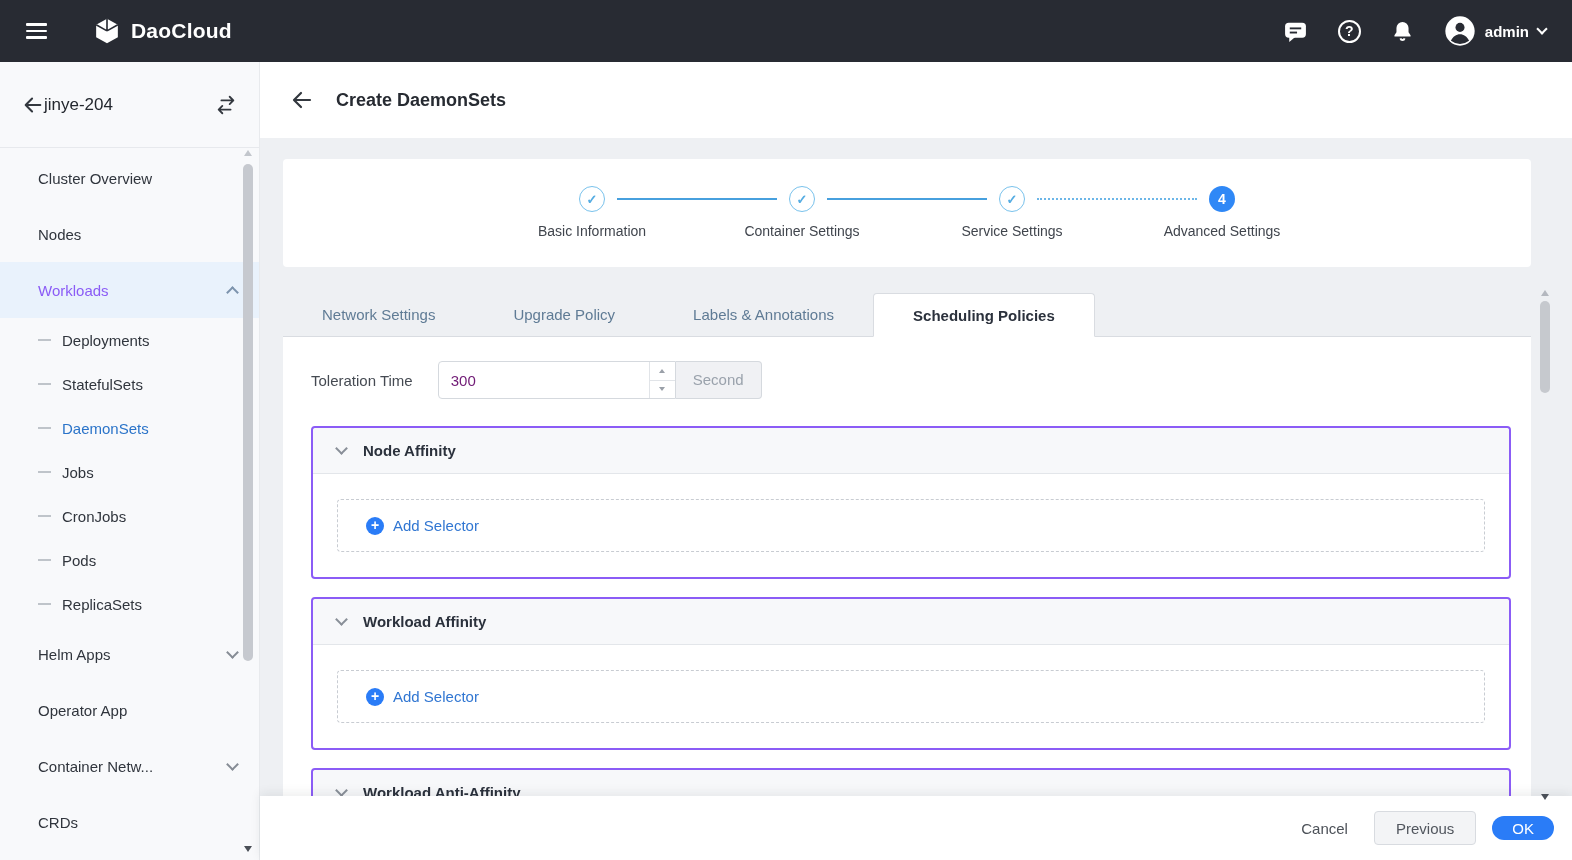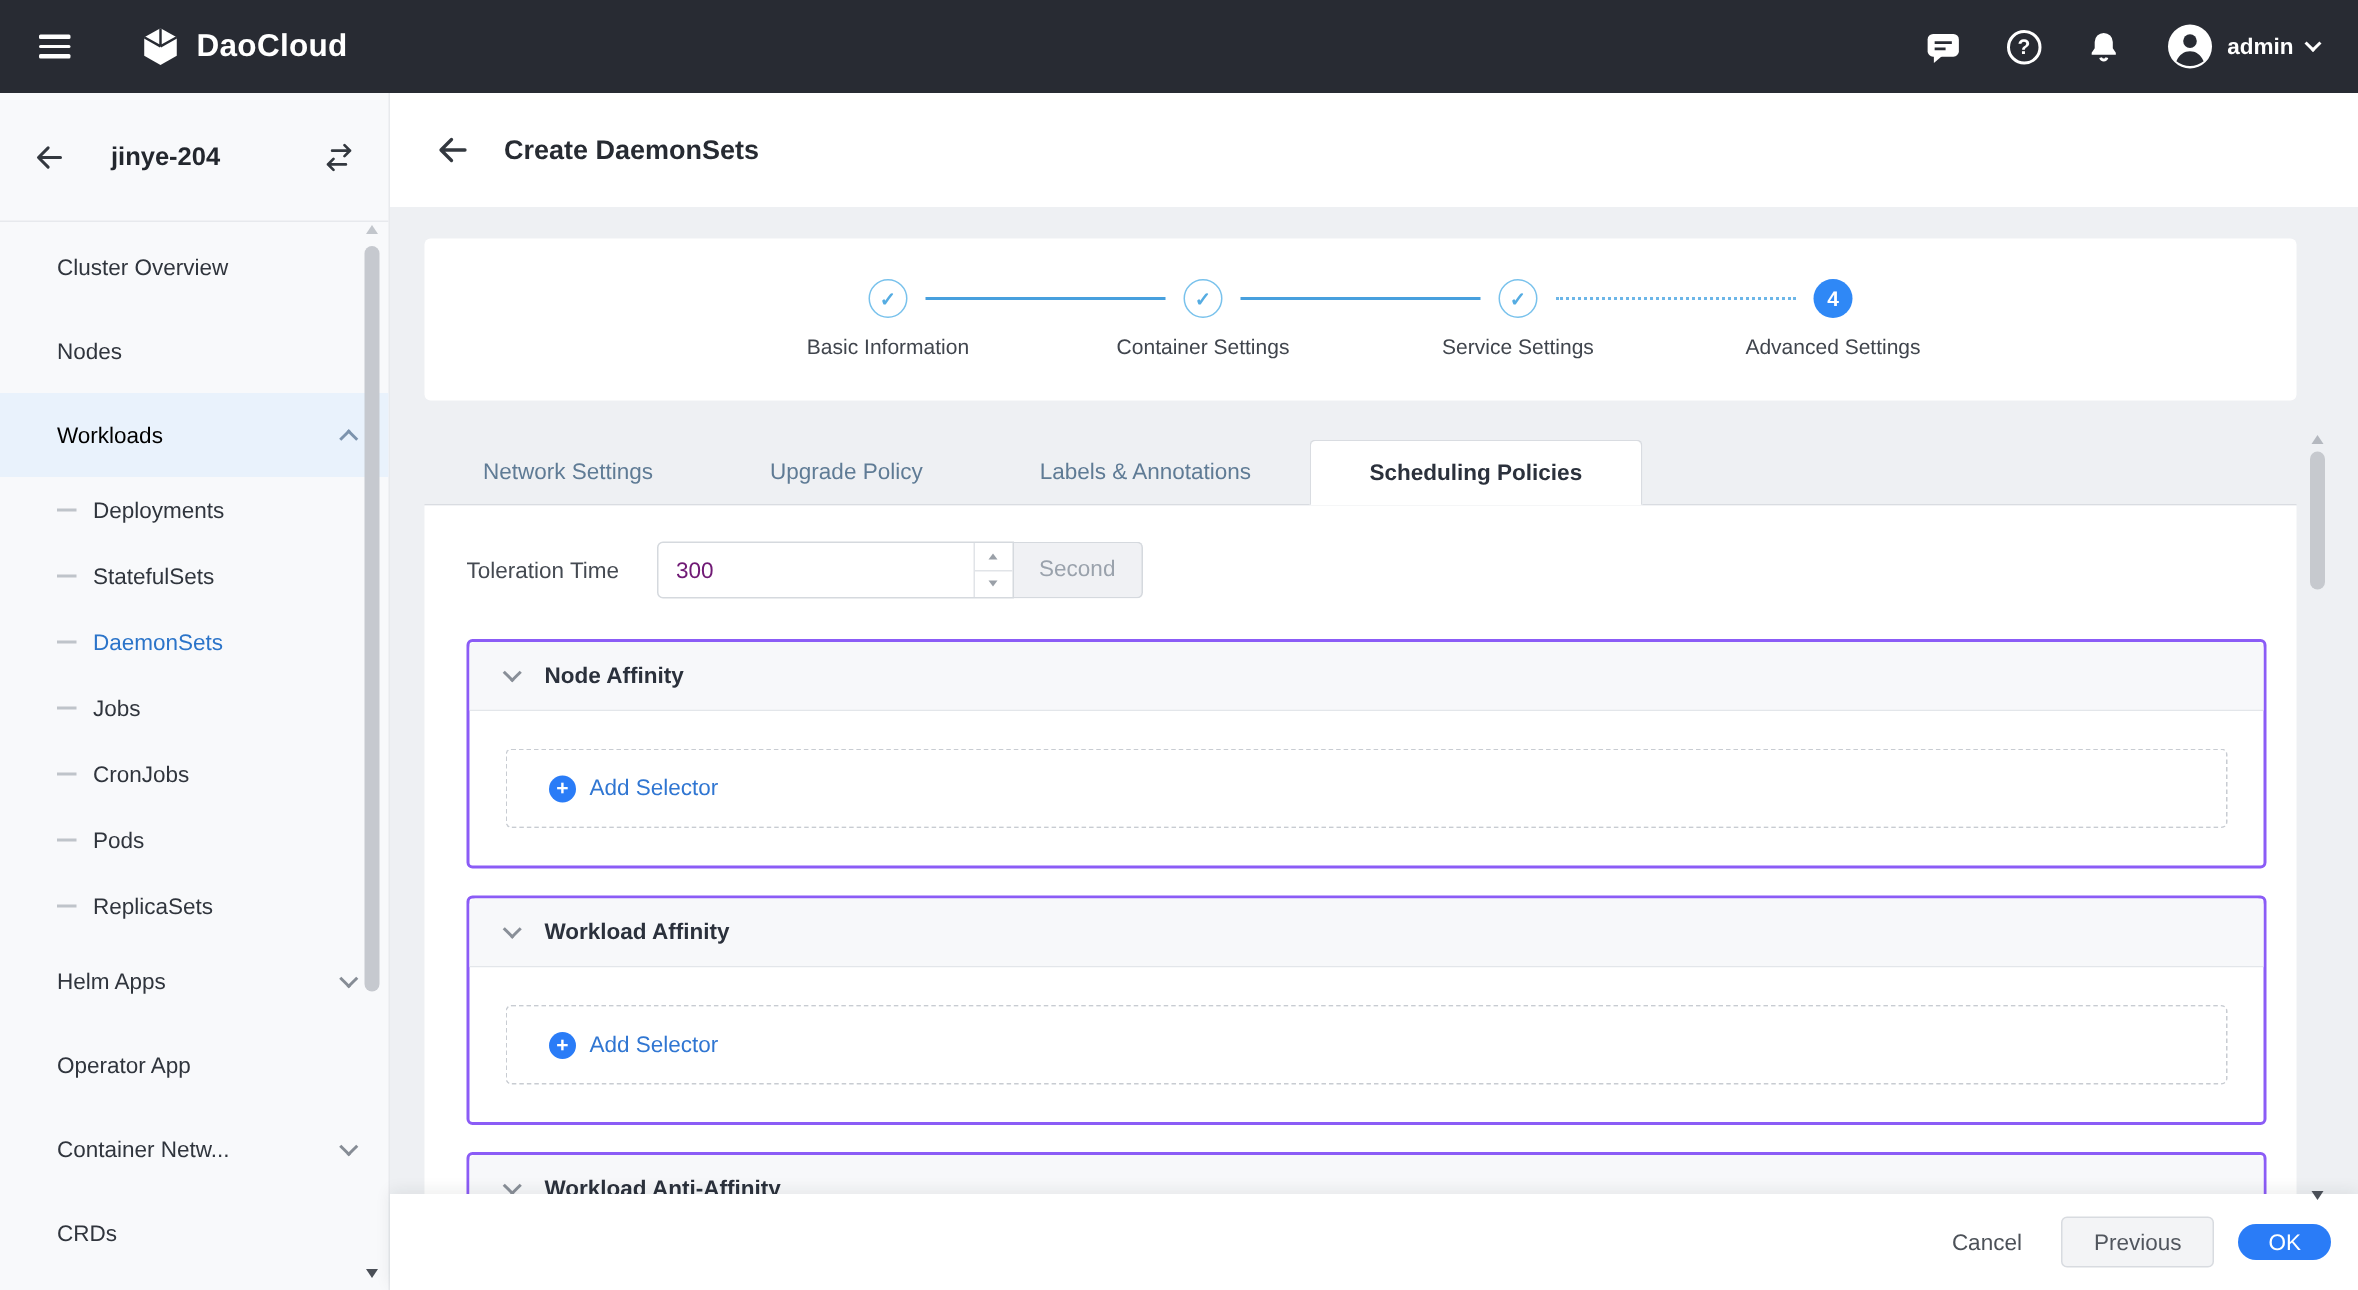--- a/index.html
+++ b/index.html
@@ -24,26 +24,26 @@
   .chev.up { transform:rotate(-135deg); margin-top:4px; }
   .chev.white { border-color:#fff; width:8px; height:8px; }
 
   
   .app { display:flex; height:798px; }
 
   
   .sidebar { width:260px; background:#f8f9fb; border-right:1px solid #e8eaed; position:relative; flex:none; }
   .sidebar-head { height:86px; display:flex; align-items:center; padding:0 22px; border-bottom:1px solid #e7e9ed; }
   .icon-btn { background:none; border:none; cursor:pointer; display:flex; align-items:center; }
-  .cluster-name { flex:1; margin-left:30px; font-size:17px; font-weight:bold; color:#23272e; }
+  .cluster-name { flex:1; margin-left:0; font-size:17px; font-weight:normal; color:#23272e; }
   .sidebar-nav { padding-top:2px; }
   .nav-item { height:56px; display:flex; align-items:center; padding:0 22px 0 38px;
     font-size:15px; color:#30353d; cursor:pointer; }
   .nav-item .chev { margin-left:auto; }
-  .nav-item.active { background:#e9f2fc; color:#000000;text-align:right; }
+  .nav-item.active { background:#e9f2fc; color:#8b5cf6;text-align:right; }
   .nav-item.active .chev { border-color:#7c93ad; }
   .sub-item { height:44px; display:flex; align-items:center; padding-left:38px;
     font-size:15px; color:#30353d; cursor:pointer; }
   .dash-icon { width:13px; height:2px; background:#bfc4ca; margin-right:11px; flex:none; }
   .sub-item.active { color:#2b74c9; }
 
   
   .sb-scrollbar { position:absolute; right:6px; top:88px; bottom:8px; width:10px;
     display:flex; flex-direction:column; align-items:center; }
   .sb-thumb { width:10px; height:497px; background:#c6c9cf; border-radius:5px; margin-top:8px; }

